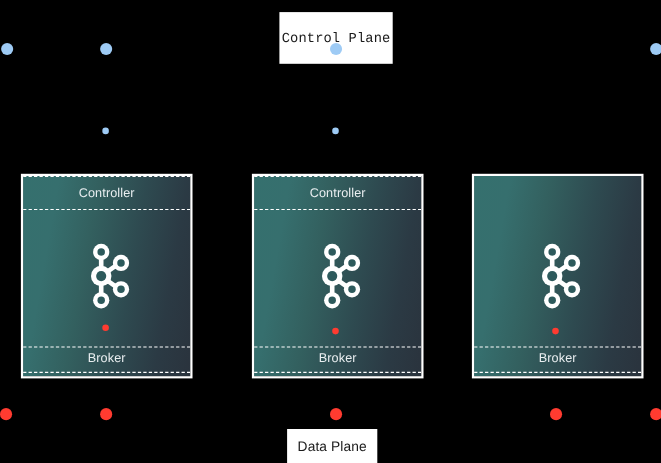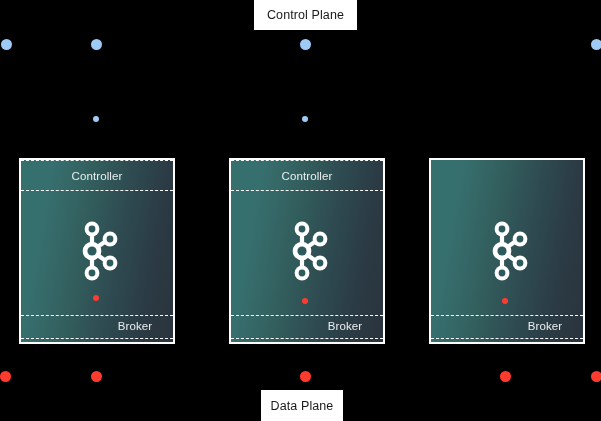--- a/index.html
+++ b/index.html
@@ -31,23 +31,24 @@
     font-size: 12.5px;
     font-family: "Liberation Sans", sans-serif;
     display: flex;
     align-items: center;
     justify-content: center;
     letter-spacing: .1px;
     white-space: nowrap;
   }
   #control-plane-label {
     left: 254px;
-    top: 0px;
+    top: 11px;
     width: 103px;
-    height: 30px;
+    height: 47px;
+    font-family: Liberation Mono, monospace;
   }
   #data-plane-label {
     left: 261px;
     top: 390px;
     width: 82px;
     height: 31px;
   }
 
   
   .dot {
@@ -100,21 +101,21 @@
     letter-spacing: .1px;
   }
 
   
   .line-top        { top: 0px; }
   .label-controller{ top: 10px; }
   .line-controller { top: 30px; }
 
   
   .line-broker-top { top: 155px; }
-  .label-broker    { top: 160px; padding-left: 38px; }
+  .label-broker    { top: 160px; }
   .line-bottom     { top: 178px; }
 
   
   .kafka-logo {
     position: absolute;
     left: 50%;
     top: 91px;
     transform: translate(-50%, -50%);
     width: 52px;
     height: 62px;

